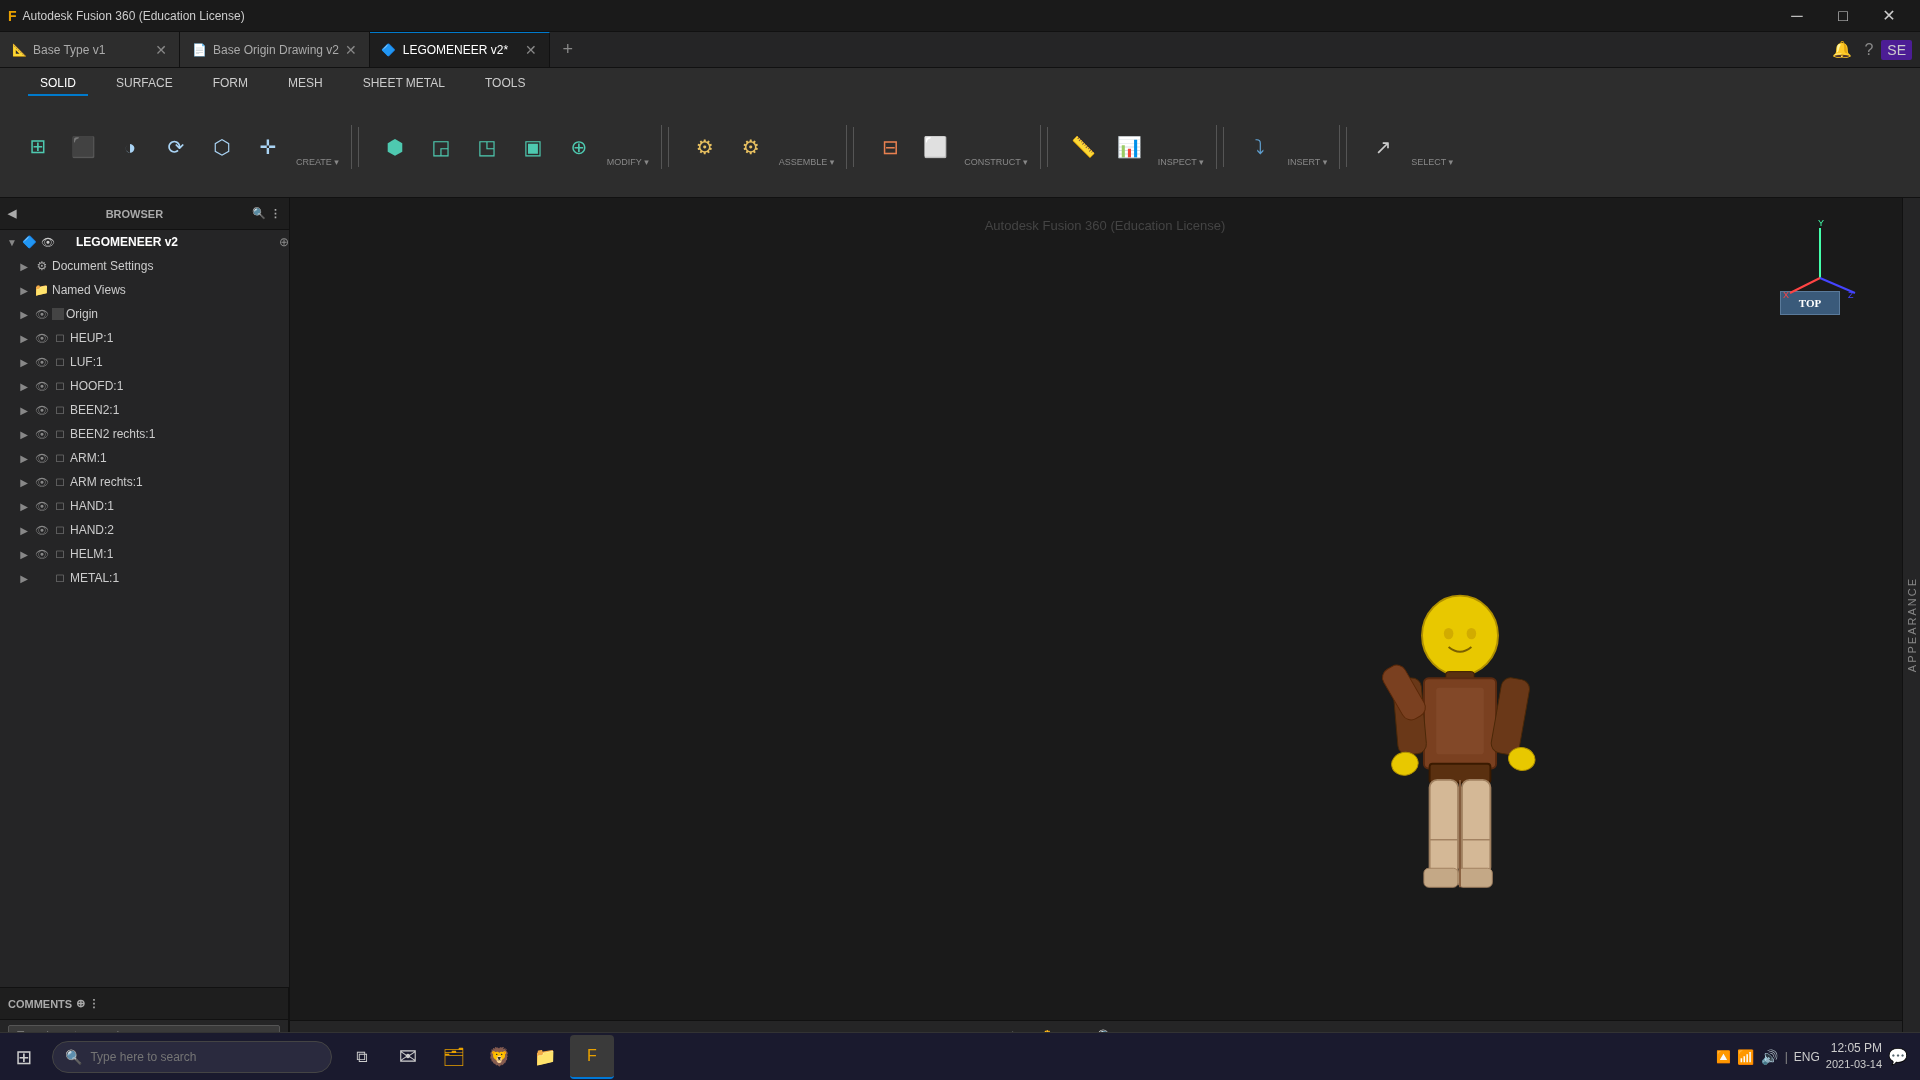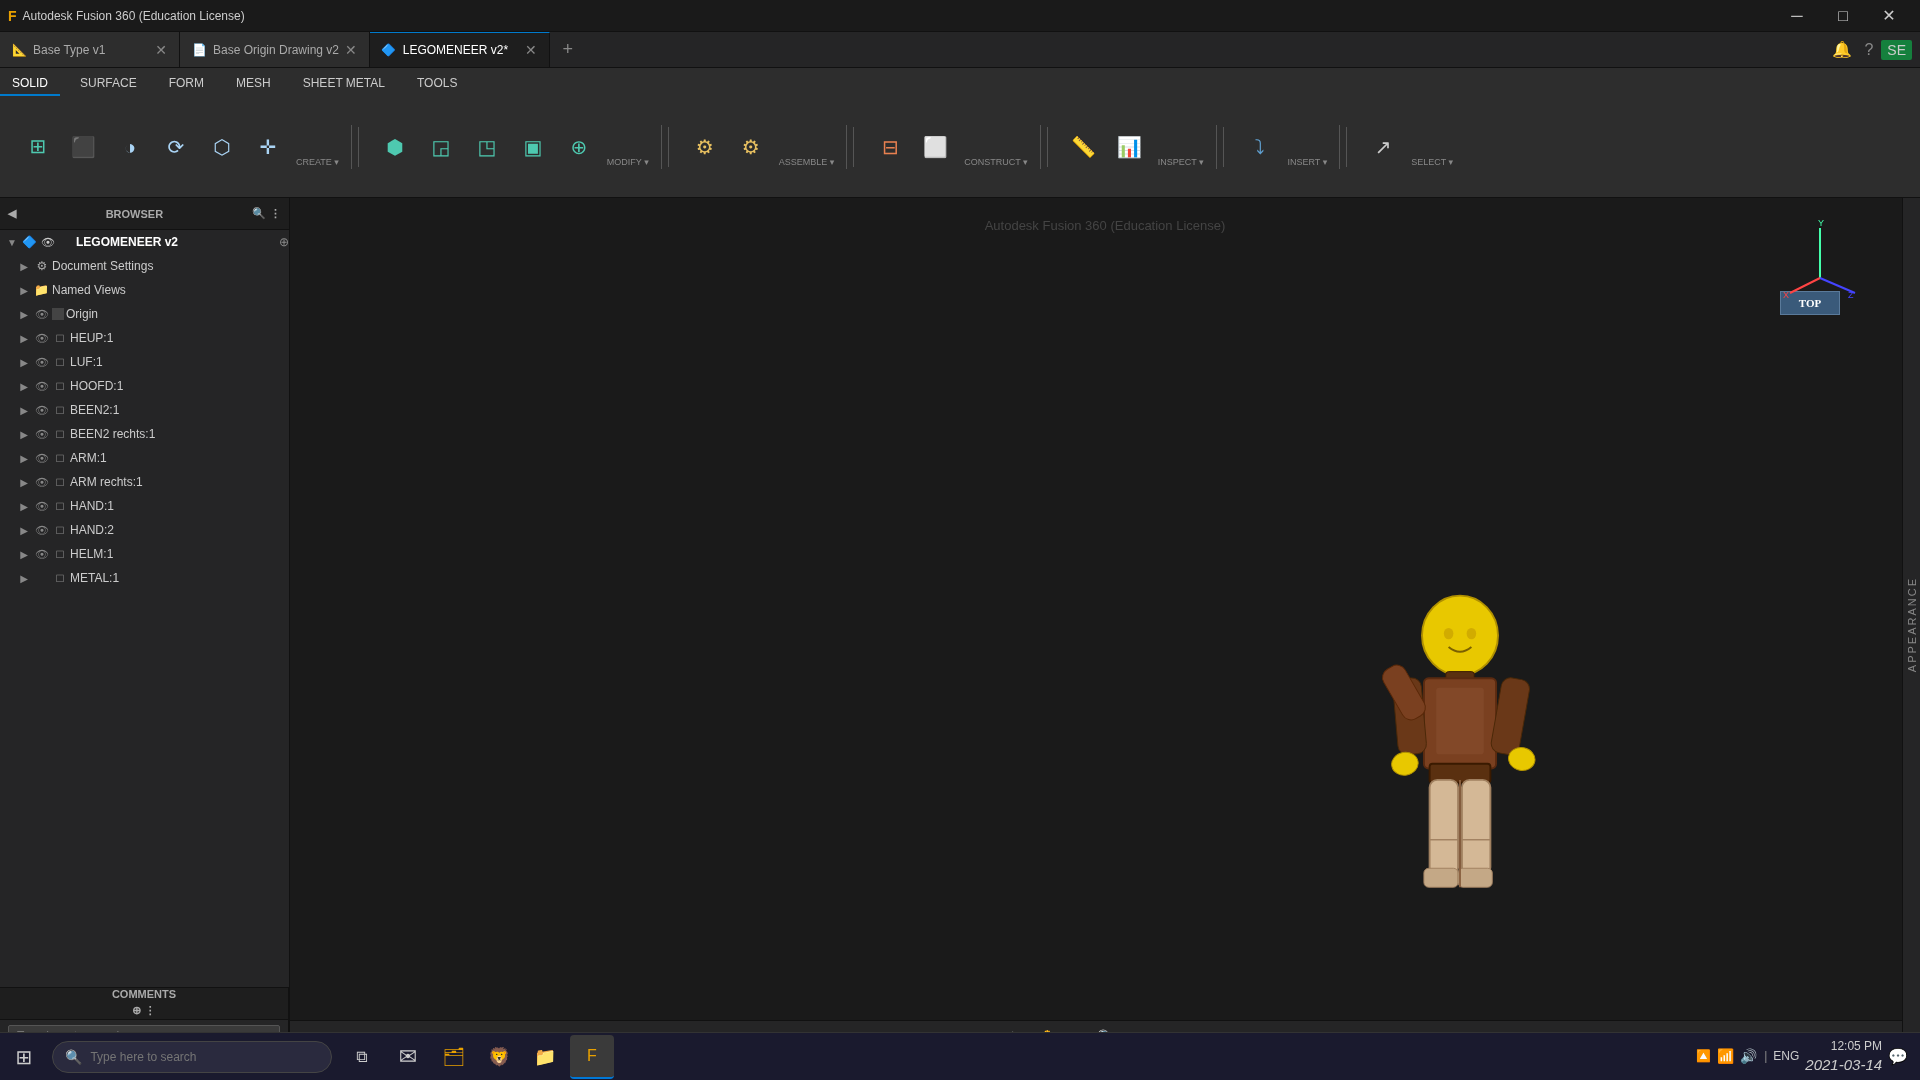--- a/index.html
+++ b/index.html
@@ -33,21 +33,21 @@
 
     
     #toolbar {
       height: 130px; background: #2d2d2d; border-bottom: 1px solid #111; display: flex; flex-direction: column;
     }
     #design-bar {
       height: 32px; display: flex; align-items: center; padding: 0 8px; gap: 8px; background: #252526; border-bottom: 1px solid #111;
     }
     .design-btn { background: #3a3a3a; border: 1px solid #555; color: #ccc; padding: 3px 10px; font-size: 12px; cursor: pointer; border-radius: 2px; display: flex; align-items: center; gap: 4px; }
     
-    #toolbar-tabs { display: flex; padding: 4px 0 0; gap: 8px; }
+    #toolbar-tabs { display: flex; padding: 4px 0 0; gap: 16px; margin-left: 28px; }
     .toolbar-tab { padding: 4px 12px; font-size: 12px; color: #ccc; cursor: pointer; border-bottom: 2px solid transparent; }
     .toolbar-tab.active { color: #fff; border-bottom: 2px solid #007acc; }
 
     #toolbar-content { display: flex; align-items: center; padding: 4px 8px; gap: 2px; flex: 1; }
     .toolbar-group { display: flex; align-items: center; gap: 2px; padding: 0 8px; border-right: 1px solid #555; }
     .toolbar-group:last-child { border-right: none; }
     .tool-btn { display: flex; flex-direction: column; align-items: center; justify-content: center; width: 44px; height: 44px; background: none; border: none; color: #ccc; cursor: pointer; border-radius: 2px; font-size: 10px; gap: 2px; }
     .tool-icon { font-size: 20px; line-height: 1; }
     .tool-label { font-size: 9px; color: #aaa; }
     .group-label { font-size: 9px; color: #888; padding: 2px 4px; align-self: flex-end; }
@@ -97,21 +97,21 @@
       justify-content: center; gap: 4px;
     }
     .bottom-btn { color: #888; cursor: pointer; font-size: 14px; padding: 2px 4px; display: flex; align-items: center; gap: 2px; }
 
     
     #comments-panel {
       position: absolute; bottom: 0; left: 0; width: 290px; background: #252526; border-top: 1px solid #111; border-right: 1px solid #111;
     }
     #comments-header {
       height: 32px; background: #1e1e1e; display: flex; align-items: center; padding: 0 8px; gap: 4px;
-      border-bottom: 1px solid #111; font-size: 11px; color: #aaa; font-weight: bold; flex-direction: column;
+      border-bottom: 1px solid #111; font-size: 11px; color: #aaa; font-weight: bold;
     }
     #comments-search {
       height: 32px; display: flex; align-items: center; padding: 4px 8px;
     }
     #comments-search input {
       background: #3a3a3a; border: 1px solid #555; color: #ccc; padding: 3px 8px; font-size: 12px;
       width: 100%; border-radius: 2px; outline: none;
     }
 
     
@@ -121,21 +121,21 @@
     }
     #taskbar-start { width: 48px; height: 48px; display: flex; align-items: center; justify-content: center; cursor: pointer; }
     #taskbar-search { display: flex; align-items: center; background: #2a2a2a; border: 1px solid #444; border-radius: 20px; padding: 4px 12px; gap: 8px; width: 280px; height: 32px; }
     #taskbar-search input { background: none; border: none; color: #ccc; font-size: 12px; outline: none; flex: 1; }
     #taskbar-apps { display: flex; align-items: center; gap: 2px; margin-left: 8px; }
     .taskbar-app { width: 44px; height: 44px; display: flex; align-items: center; justify-content: center; cursor: pointer; border-radius: 4px; font-size: 22px; }
     .taskbar-app.active { background: #3a3a3a; border-bottom: 2px solid #0078d7; }
     #taskbar-right { margin-left: auto; display: flex; align-items: center; gap: 8px; padding: 0 12px; color: #ccc; font-size: 11px; }
     #taskbar-clock { text-align: right; cursor: pointer; }
     #taskbar-clock .time { font-size: 12px; font-weight: 500; }
-    #taskbar-clock .date { font-size: 15px; font-style: italic; }
+    #taskbar-clock .date { font-size: 11px; }
 
     
     .view-cube { position: absolute; top: 20px; right: 20px; }
     .cube-top { background: #3a5a7a; color: #fff; font-size: 11px; font-weight: bold; width: 60px; height: 24px; display: flex; align-items: center; justify-content: center; border: 1px solid #5a7a9a; cursor: pointer; }
 
     
     .toolbar-sep { width: 1px; height: 40px; background: #555; margin: 0 4px; }
 
     .folder-icon { color: #dcb67a; }
     .gear-icon { color: #aaa; }
@@ -173,21 +173,21 @@
   </div>
   <div class="tab active">
     <span class="tab-icon" style="color:#007acc;">🔷</span>
     <span>LEGOMENEER v2*</span>
     <span class="tab-close">✕</span>
   </div>
   <div class="tab-add">+</div>
   <div class="tab-actions">
     <span>🔔</span>
     <span>?</span>
-    <span style="color:#ccc; font-size:14px; background:#15803d; padding:2px 6px; border-radius:2px;">SE</span>
+    <span style="color:#ccc; font-size:14px; background:#4c1d95; padding:2px 6px; border-radius:2px;">SE</span>
   </div>
 </div>
 
 <div id="toolbar">
   <div id="toolbar-tabs">
     <div class="toolbar-tab active">SOLID</div>
     <div class="toolbar-tab">SURFACE</div>
     <div class="toolbar-tab">FORM</div>
     <div class="toolbar-tab">MESH</div>
     <div class="toolbar-tab">SHEET METAL</div>

